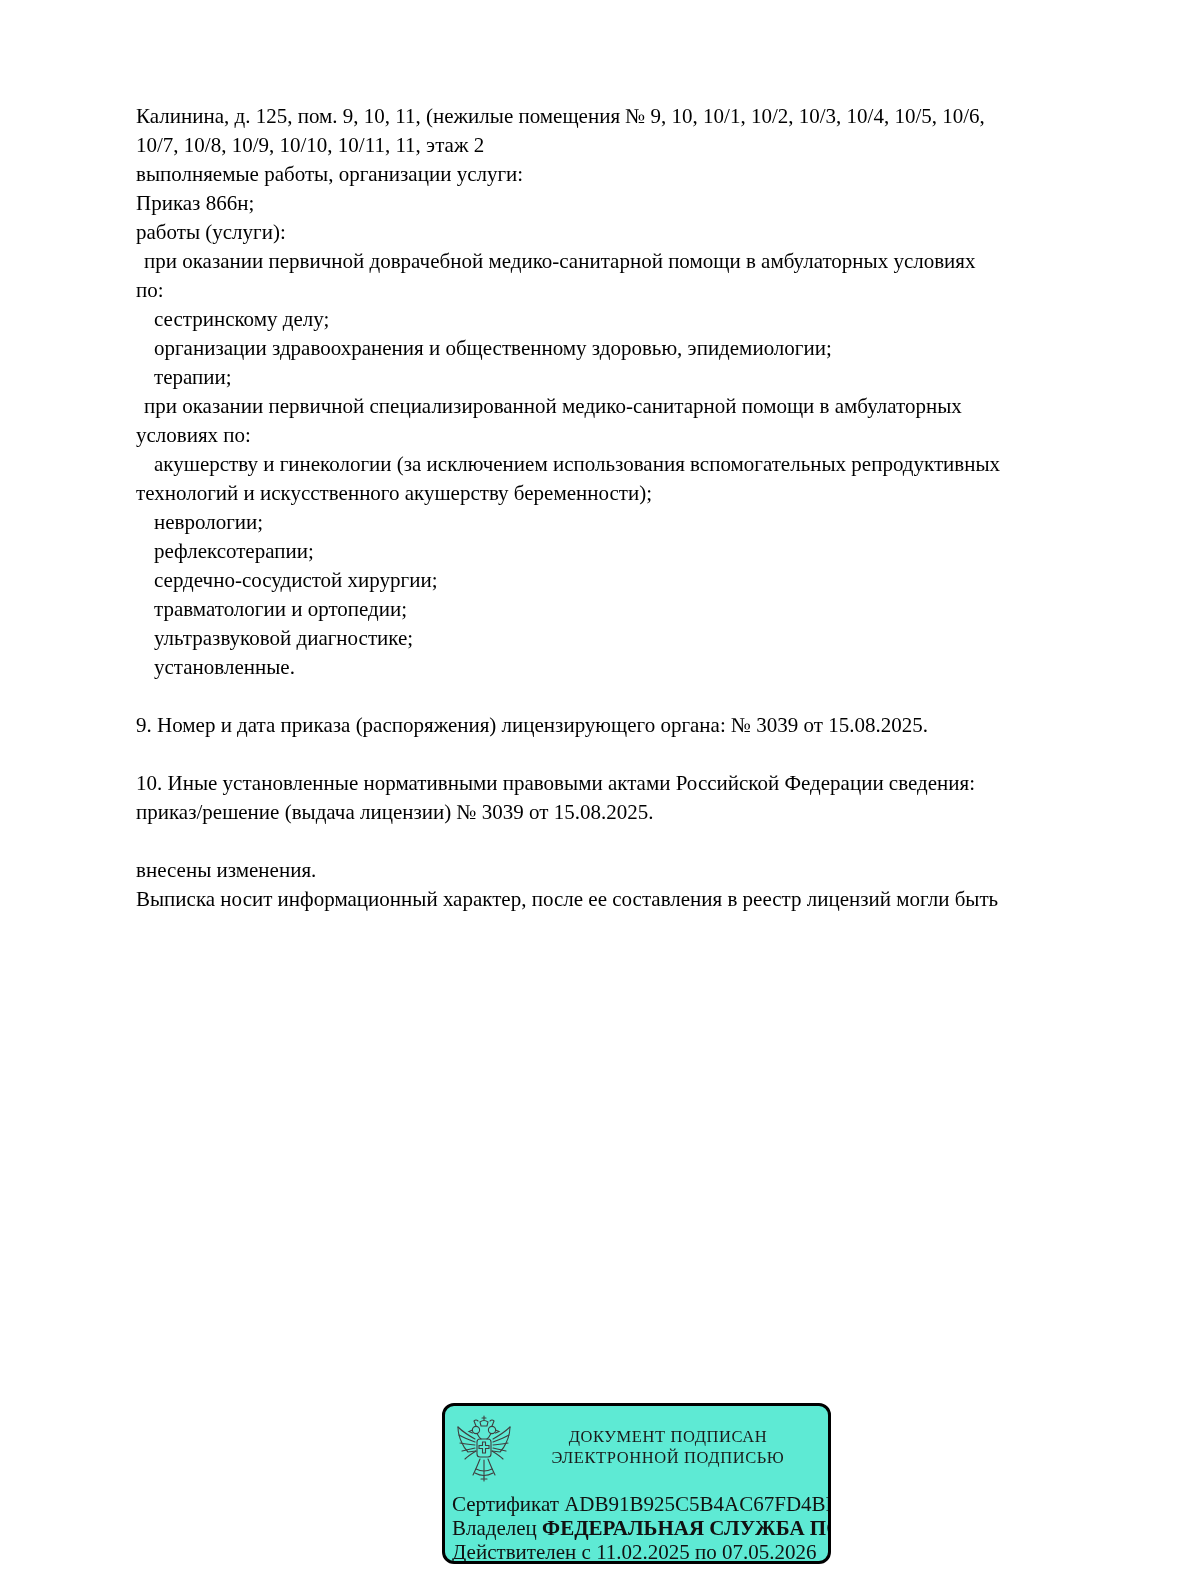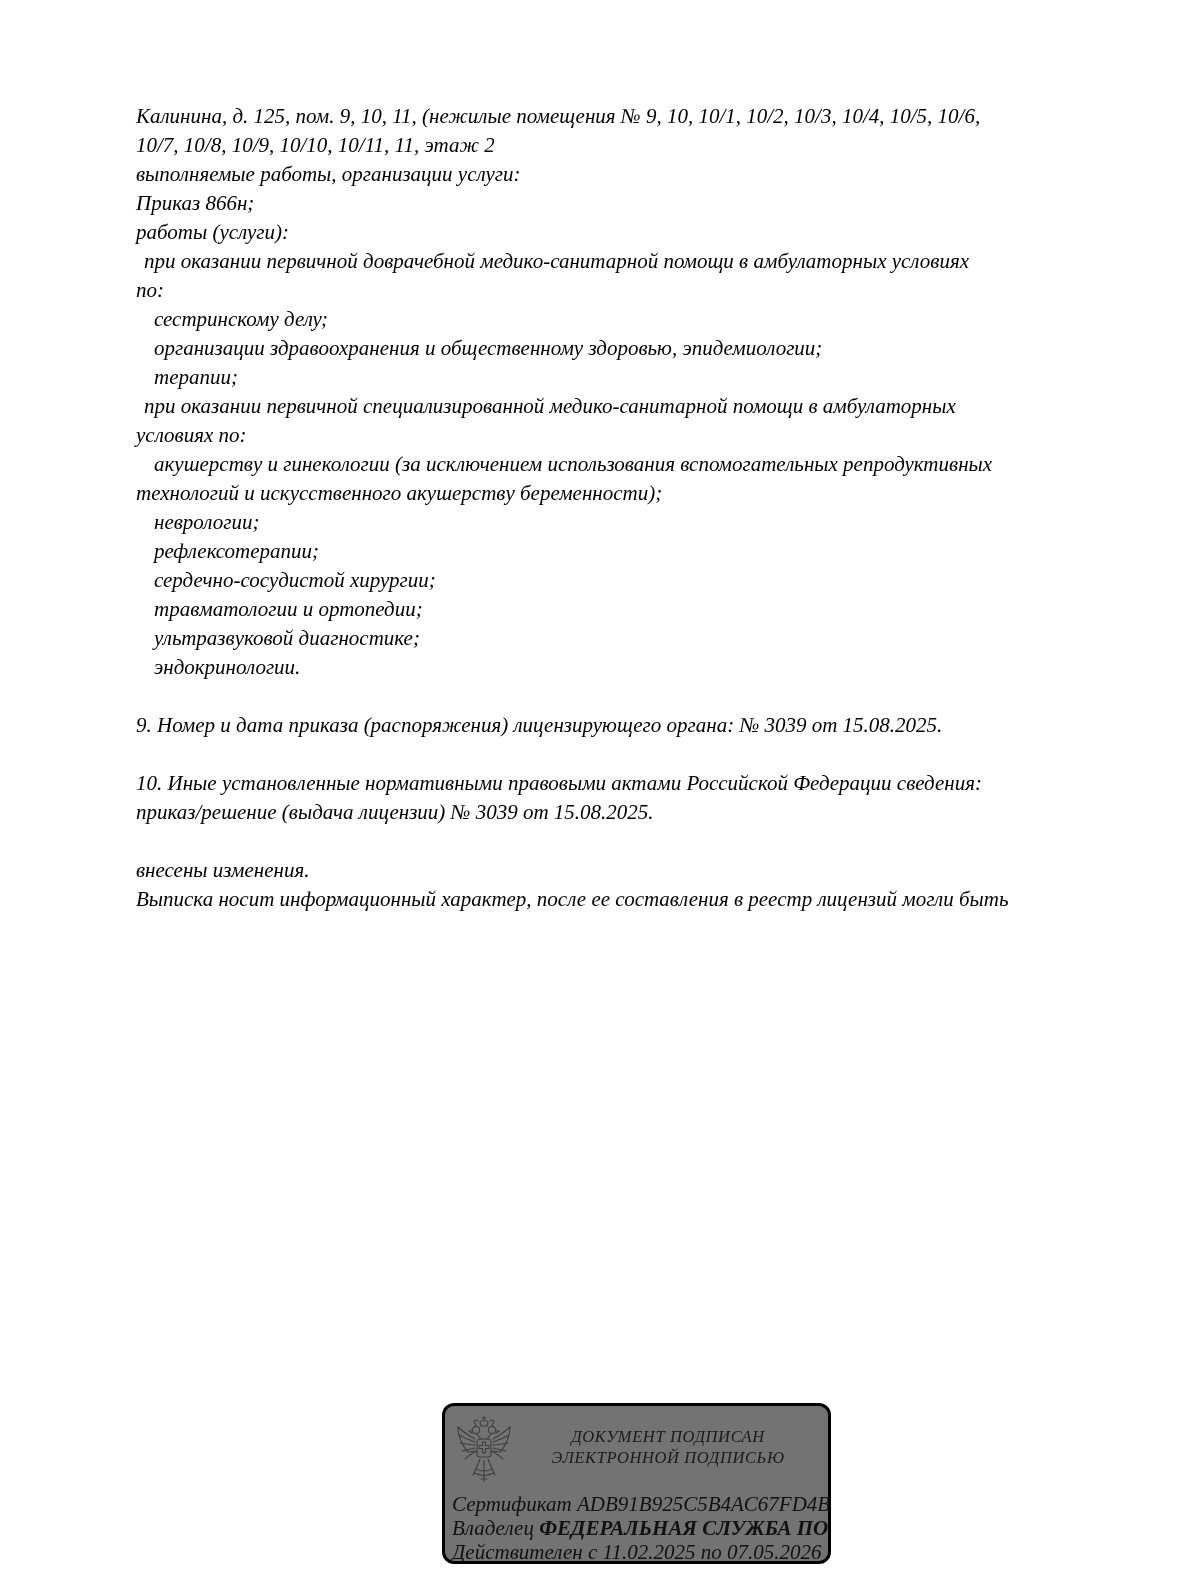--- a/index.html
+++ b/index.html
@@ -4,41 +4,40 @@
 <style>
   * { margin:0; padding:0; box-sizing:border-box; }
   html,body { background:#ffffff; }
   .page {
     position:relative;
     width:1030px; height:1584px;
     background:#ffffff;
     font-family:"Liberation Serif", serif;
     color:#000000;
     overflow:hidden;
-    font-style:italic;
   }
   .body-text {
     position:absolute;
     left:136px; top:102px;
     width:1010px;
     font-size:21px;
     line-height:29px;
   }
   .line { white-space:pre; }
   .indent-0 { padding-left:0; }
   .indent-1 { padding-left:8px; }
   .indent-2 { padding-left:18px; }
 
   .stamp {
     position:absolute;
     left:442px; top:1403px;
     width:389px; height:161px;
     border:3px solid #000000;
     border-radius:12px;
-    background:#737373;
+    background:#5eead4;
     overflow:hidden;
   }
   .emblem {
     position:absolute;
     left:11px; top:7px;
     width:56px; height:74px;
   }
   .stamp-title {
     position:absolute;
     left:70px; top:20px;
@@ -78,21 +77,21 @@
       <div class="line indent-2">терапии;</div>
       <div class="line indent-1">при оказании первичной специализированной медико-санитарной помощи в амбулаторных</div>
       <div class="line indent-0">условиях по:</div>
       <div class="line indent-2">акушерству и гинекологии (за исключением использования вспомогательных репродуктивных</div>
       <div class="line indent-0">технологий и искусственного акушерству беременности);</div>
       <div class="line indent-2">неврологии;</div>
       <div class="line indent-2">рефлексотерапии;</div>
       <div class="line indent-2">сердечно-сосудистой хирургии;</div>
       <div class="line indent-2">травматологии и ортопедии;</div>
       <div class="line indent-2">ультразвуковой диагностике;</div>
-      <div class="line indent-2">эндокринологии.</div>
+      <div class="line indent-2">установленные.</div>
       <div class="line indent-0">&nbsp;</div>
       <div class="line indent-0">9. Номер и дата приказа (распоряжения) лицензирующего органа: № 3039 от 15.08.2025.</div>
       <div class="line indent-0">&nbsp;</div>
       <div class="line indent-0">10. Иные установленные нормативными правовыми актами Российской Федерации сведения:</div>
       <div class="line indent-0">приказ/решение (выдача лицензии) № 3039 от 15.08.2025.</div>
       <div class="line indent-0">&nbsp;</div>
       <div class="line indent-0">внесены изменения.</div>
       <div class="line indent-0">Выписка носит информационный характер, после ее составления в реестр лицензий могли быть</div>
     </div>
 

